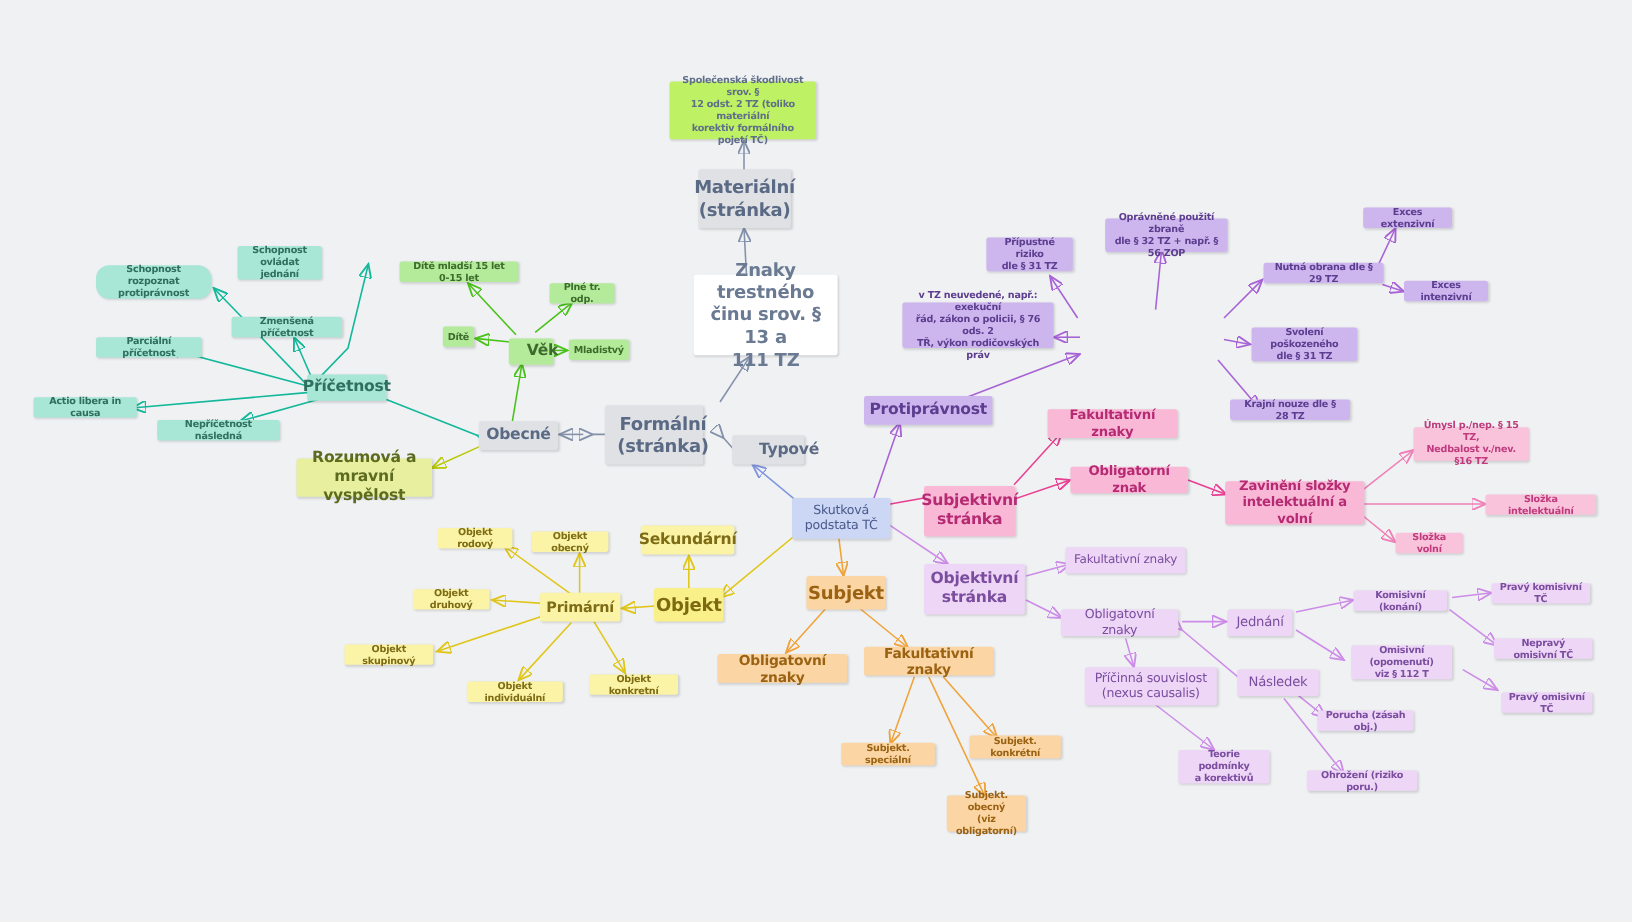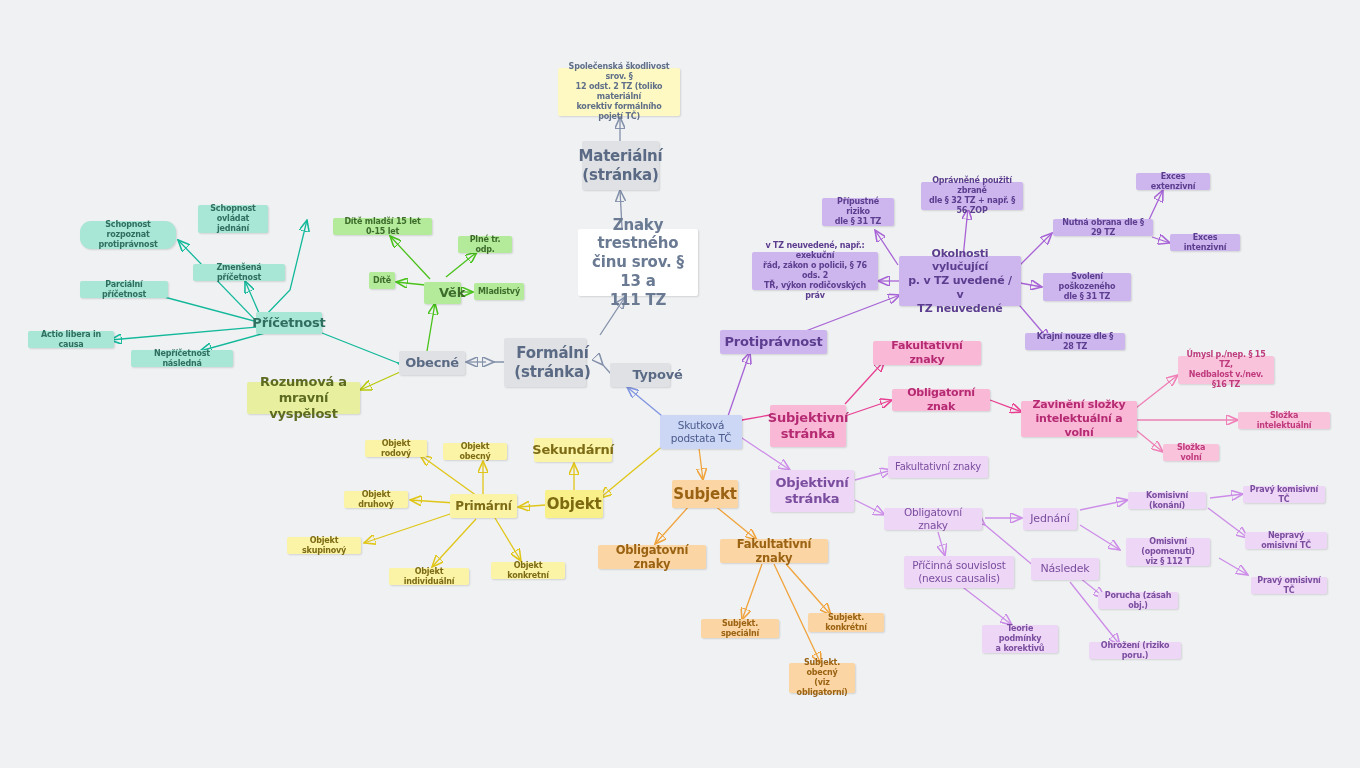--- a/index.html
+++ b/index.html
@@ -19,21 +19,21 @@
     text-align:center;
     border-radius:2px;
     line-height:1.25;
     white-space:pre-line;
     box-shadow:1px 1px 2px rgba(0,0,0,0.13);
     letter-spacing:-0.2px;
   }
   
   .c-grey   {background:#dfe1e5;color:#5b6a84;}
   .c-white  {background:#ffffff;color:#6a7a93;}
-  .c-greyl  {background:#fef9c3;color:#5f6f88;}
+  .c-greyl  {background:#bef264;color:#5f6f88;}
   .c-blue   {background:#ccd6f5;color:#4a5a8c;}
   .c-teal   {background:#a8e6d5;color:#2f6f60;}
   .c-green  {background:#b4eb9a;color:#3d6b2c;}
   .c-yellowg{background:#e8f0a0;color:#5d6b20;}
   .c-yellow {background:#fbf4a6;color:#7d6b15;}
   .c-yellowd{background:#faf08a;color:#7d6a10;}
   .c-orange {background:#fbd6a4;color:#9a6212;}
   .c-purple {background:#cdb6ee;color:#5c3d8f;}
   .c-purplel{background:#eed6f7;color:#7a4d9e;}
   .c-pink   {background:#f9b9d6;color:#b52a72;}
@@ -202,23 +202,20 @@
 <div class="node c-green med pad-m" style="left:424px;top:282px;width:32px;height:22px;padding-left:28px;">Věk</div>
 <div class="node c-green tiny pad-s" style="left:333px;top:218px;width:99px;height:17px;">Dítě mladší 15 let 0-15 let</div>
 <div class="node c-green tiny pad-s" style="left:458px;top:236px;width:54px;height:17px;">Plné tr. odp.</div>
 <div class="node c-green tiny pad-s" style="left:369px;top:272px;width:26px;height:17px;">Dítě</div>
 <div class="node c-green tiny pad-s" style="left:474px;top:283px;width:50px;height:17px;">Mladistvý</div>
 
 <div class="node c-blue small pad-m" style="left:660px;top:415px;width:82px;height:34px;font-size:10.5px;">Skutková
 podstata TČ</div>
 
 <div class="node c-purple med pad-m" style="left:720px;top:330px;width:107px;height:24px;">Protiprávnost</div>
-<div class="node c-purple med pad-m" style="left:899px;top:256px;width:122px;height:50px;font-size:11px;">Okolnosti vylučující
-p. v TZ uvedené / v
-TZ neuvedené</div>
 <div class="node c-purple tiny pad-s" style="left:822px;top:198px;width:72px;height:28px;">Přípustné riziko
 dle § 31 TZ</div>
 <div class="node c-purple tiny pad-s" style="left:921px;top:182px;width:102px;height:28px;">Oprávněné použití zbraně
 dle § 32 TZ + např. § 56 ZOP</div>
 <div class="node c-purple tiny pad-s" style="left:752px;top:252px;width:126px;height:38px;">v TZ neuvedené, např.: exekuční
 řád, zákon o policii, § 76 ods. 2
 TŘ, výkon rodičovských práv</div>
 <div class="node c-purple tiny pad-s" style="left:1053px;top:219px;width:100px;height:17px;">Nutná obrana dle § 29 TZ</div>
 <div class="node c-purple tiny pad-s" style="left:1136px;top:173px;width:74px;height:17px;">Exces extenzivní</div>
 <div class="node c-purple tiny pad-s" style="left:1170px;top:234px;width:70px;height:17px;">Exces intenzivní</div>

